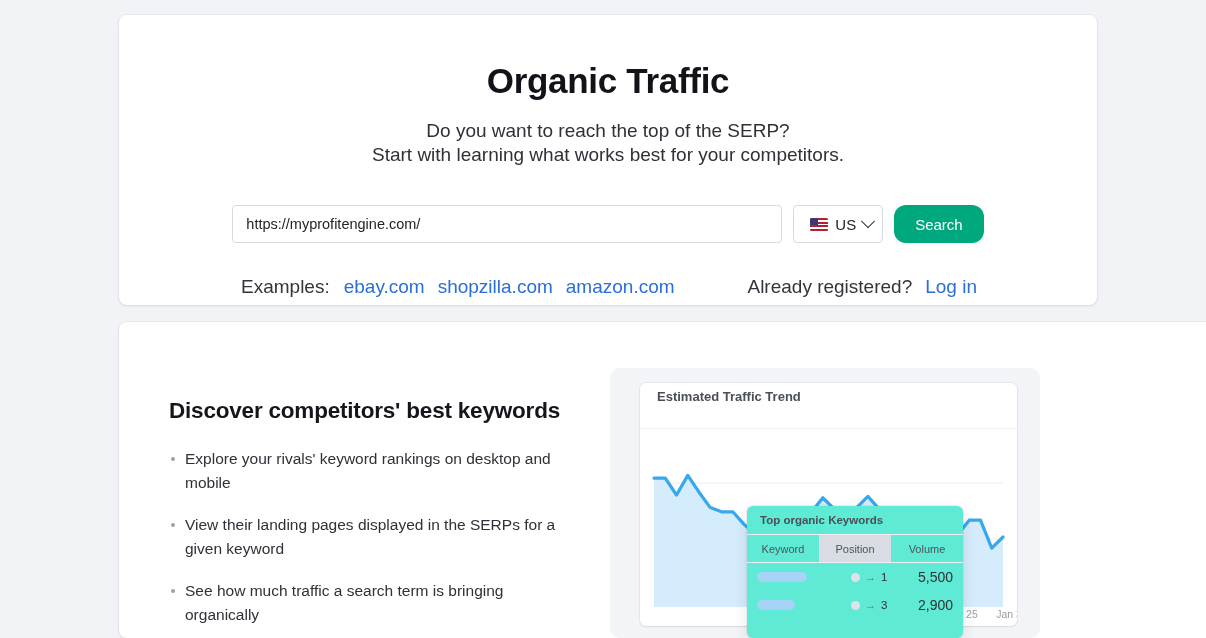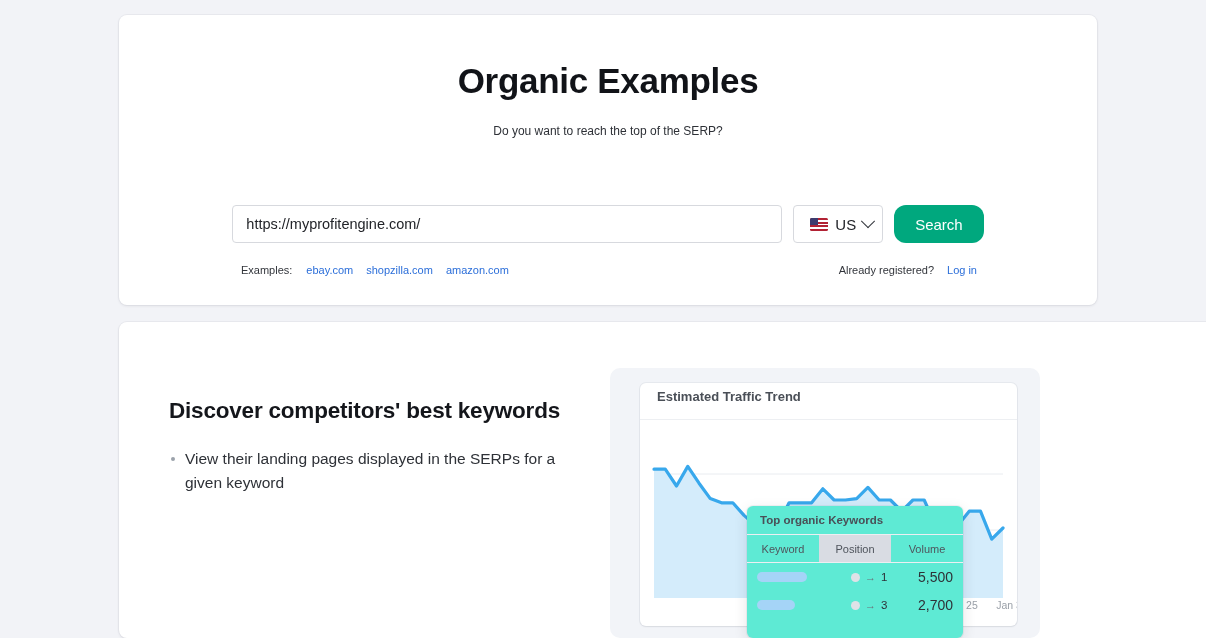--- a/index.html
+++ b/index.html
@@ -38,21 +38,21 @@
     font-size: 35px;
     line-height: 42px;
     font-weight: 700;
     color: #111318;
     letter-spacing: -0.3px;
   }
   .hero-sub {
     margin: 0;
     padding-top: 17px;
     text-align: center;
-    font-size: 12px;
+    font-size: 19px;
     line-height: 24px;
     color: #2e3137;
   }
   .hero-sub span { display: block; }
 
   .search-row {
     position: absolute;
     left: 0;
     top: 190px;
     width: 978px;
@@ -129,26 +129,26 @@
     color: #ffffff;
     font-family: "Liberation Sans", sans-serif;
     font-size: 15px;
     font-weight: 400;
     cursor: pointer;
   }
 
   .meta-row {
     position: absolute;
     left: 122px;
-    top: 249px;
+    top: 261px;
     width: 736px;
     display: flex;
     justify-content: space-between;
     align-items: baseline;
-    font-size: 11px;
+    font-size: 19px;
   }
   .examples { color: #32353b; }
   .examples a,
   .login a {
     color: #2b6ed9;
     text-decoration: none;
     margin-left: 13px;
   }
   .examples .lead { margin-right: 1px; }
   .login { color: #32353b; }
@@ -221,21 +221,21 @@
     width: 377px;
     height: 243px;
     background: #ffffff;
     border-radius: 6px;
     box-shadow: 0 1px 2px rgba(28,35,54,0.07), 0 0 0 1px rgba(28,35,54,0.05);
     overflow: hidden;
   }
   .chart-head {
     height: 28px;
     line-height: 28px;
-    padding: 0 0 8px 17px;
+    padding: 0 0 17px 17px;
     font-size: 13px;
     font-weight: 700;
     color: #4a4f57;
     border-bottom: 1px solid #edeff2;
   }
   .chart-body {
     position: relative;
     height: 215px;
   }
   .chart-svg {
@@ -337,24 +337,25 @@
     color: #2e3137;
   }
 </style>
 </head>
 <body>
 
 <div class="page">
 
   <div class="hero-card">
 
-    <h1 class="hero-title">Organic Examples</h1>
+    <h1 class="hero-title">Organic Traffic</h1>
 
     <p class="hero-sub">
       <span>Do you want to reach the top of the SERP?</span>
+      <span>Start with learning what works best for your competitors.</span>
     </p>
 
     <div class="search-row">
       <input class="url-input" type="text" value="https://myprofitengine.com/" style="">
 
       <div class="country-select">
         <span class="flag"></span>
         <span class="country-code">US</span>
         <span class="chev"></span>
       </div>
@@ -370,21 +371,23 @@
         <span>Already registered?</span><a href="#">Log in</a>
       </div>
     </div>
   </div>
 
   <div class="feature-card">
 
     <div class="feature-left">
       <h2 class="feature-title">Discover competitors' best keywords</h2>
       <ul class="feature-list">
+        <li>Explore your rivals' keyword rankings on desktop and mobile</li>
         <li>View their landing pages displayed in the SERPs for a given keyword</li>
+        <li>See how much traffic a search term is bringing organically</li>
       </ul>
     </div>
 
     <div class="widget-wrap">
 
       <div class="chart-card">
         <div class="chart-head">Estimated Traffic Trend</div>
 
         <div class="chart-body">
           <svg class="chart-svg" width="377" height="215" viewBox="0 0 377 215">
@@ -424,19 +427,19 @@
           <span class="kw-vol">5,500</span>
         </div>
 
         <div class="kw-row">
           <span class="kw-pill" style="width:38px"></span>
           <span class="kw-pos">
             <span class="kw-dot"></span>
             <span class="kw-arrow">→</span>
             <span class="kw-num">3</span>
           </span>
-          <span class="kw-vol">2,700</span>
+          <span class="kw-vol">2,900</span>
         </div>
       </div>
 
     </div>
   </div>
 </div>
 
 </body></html>

